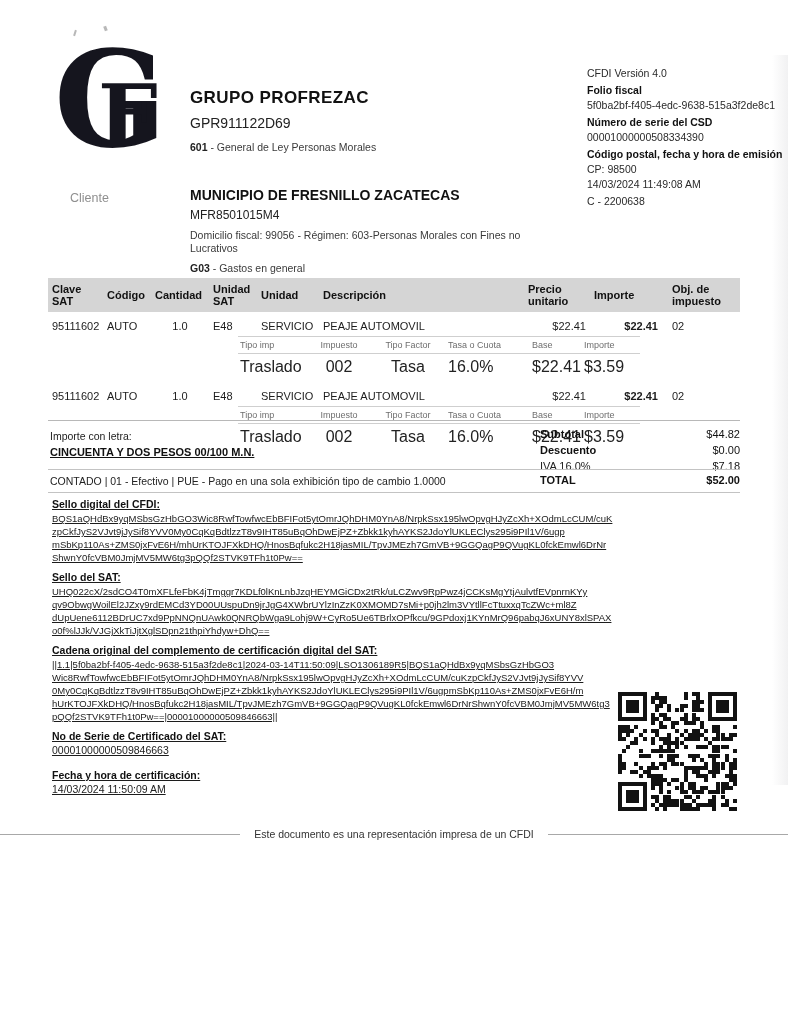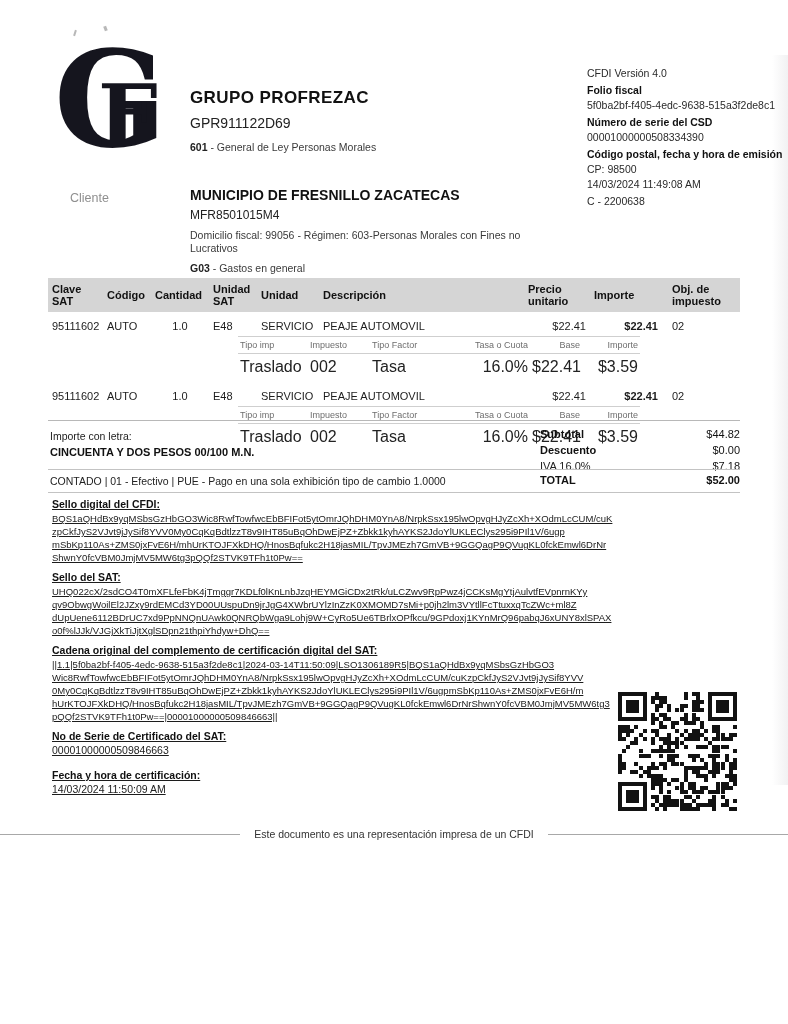--- a/index.html
+++ b/index.html
@@ -46,26 +46,26 @@
                  padding:5px 4px;line-height:12px;vertical-align:middle;color:#111;}
   table.items td{font-size:11px;padding:8px 4px 2px;vertical-align:top;color:#1c1c1c;}
   td.num,th.num{text-align:right;}
   td.ctr{text-align:center;}
   td.imp{font-weight:bold;}
   tr.tax-tr td{padding:2px 0 6px;}
   .tax-block{margin-left:190px;width:402px;}
   .tax-grid{display:grid;grid-template-columns:70px 62px 76px 84px 52px 58px;}
   .tax-grid .h{font-size:9px;color:#6e6e6e;padding:3px 2px;border-top:1px solid #cfcfcf;border-bottom:1px solid #cfcfcf;}
   .tax-grid .c{font-size:16px;color:#222;padding:4px 2px 0;}
-  .ta-l{text-align:left}.ta-c{}.ta-r{text-align:right}
+  .ta-l{text-align:left}.ta-c{text-align:center}.ta-r{text-align:left}
 
   
   .totals{position:absolute;left:48px;top:420px;width:692px;height:49px;border-top:1px solid #b8b8b8;}
   .letra-lbl{position:absolute;left:2px;top:9px;font-size:10.5px;color:#222;}
-  .letra-val{position:absolute;left:2px;top:25px;font-size:11px;font-weight:bold;color:#111;}
+  .letra-val{position:absolute;left:2px;top:25px;font-size:11px;font-weight:bold;color:#111;text-decoration:underline;}
   .tot-rows{position:absolute;left:492px;top:7px;width:200px;}
   .tot-row{display:flex;justify-content:space-between;font-size:11px;height:16px;}
   .tot-row .tl{font-weight:bold;color:#111;}
   .tot-row .tl.norm{font-weight:normal;color:#222;}
   .tot-row .tv{color:#111;}
 
   
   .payrow{position:absolute;left:48px;top:469px;width:692px;height:22px;
           border-top:1px solid #c3c3c3;border-bottom:1px solid #c3c3c3;}
   .pay-line{position:absolute;left:2px;top:5px;font-size:10.5px;color:#222;}

